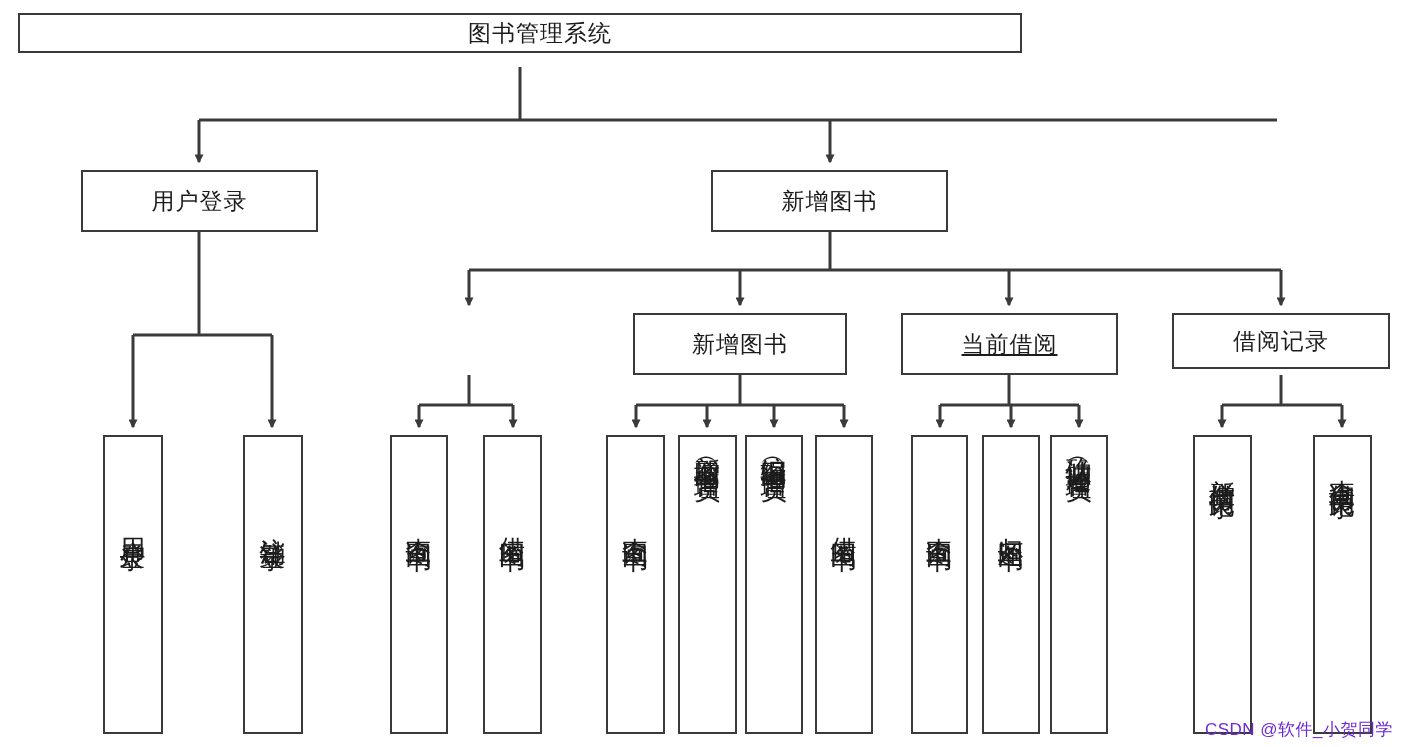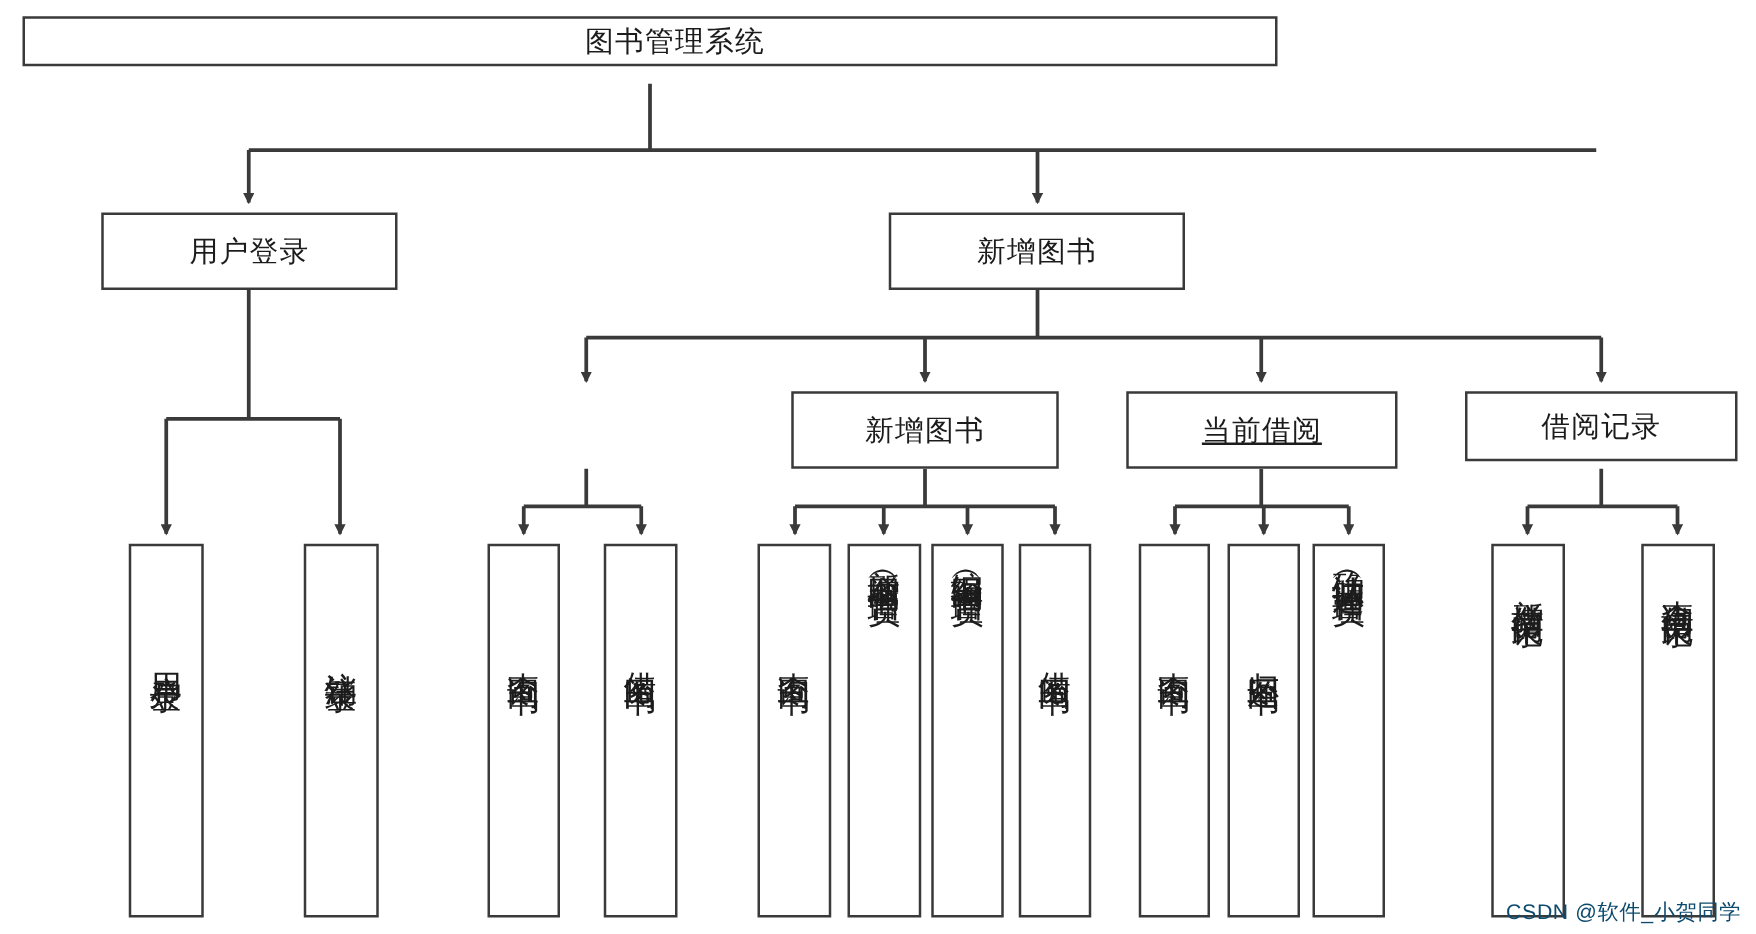--- a/index.html
+++ b/index.html
@@ -58,21 +58,21 @@
     right: 0;
     display: flex;
     justify-content: center;
     align-items: flex-start;
   }
   .watermark {
     position: absolute;
     right: 12px;
     bottom: 6px;
     font-size: 17px;
-    color: #0c4a6e;
+    color: #6d28d9;
     letter-spacing: 0.5px;
     white-space: nowrap;
   }
 </style>
 </head>
 <body>
 
 <div id="canvas">
 
   <svg id="wires" viewBox="0 0 1405 747" xmlns="http://www.w3.org/2000/svg">

